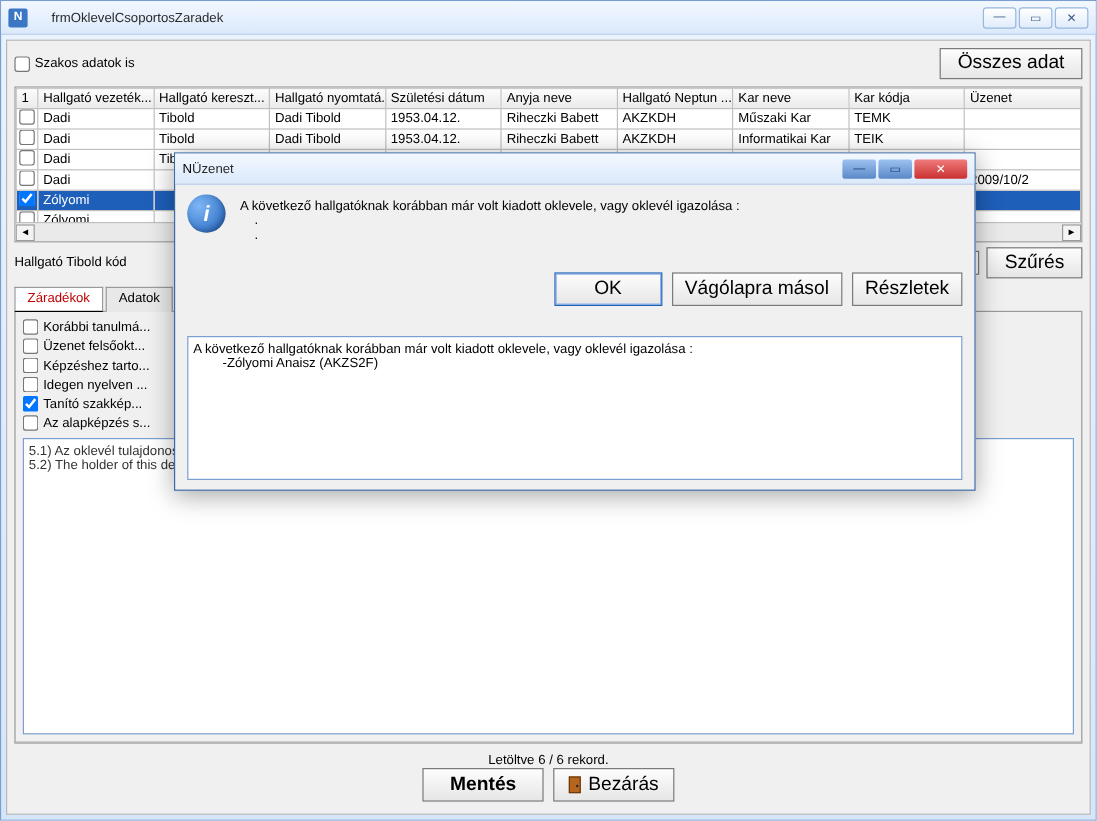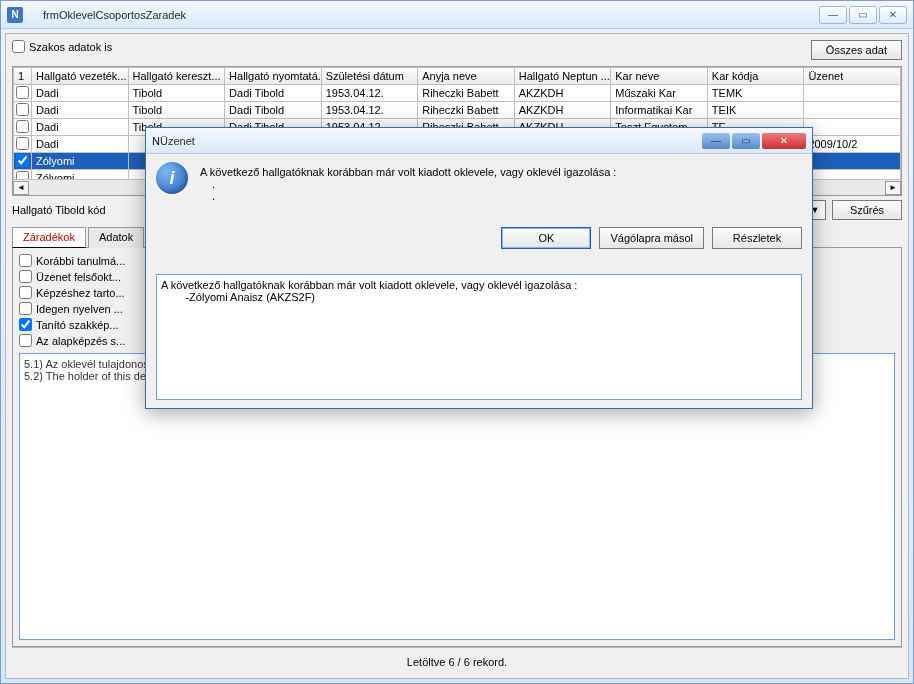--- a/index.html
+++ b/index.html
@@ -52,30 +52,30 @@
   margin: 4px;
   background: #f0f0f0;
   border: 1px solid #b8b8b8;
   padding: 6px;
   display: flex;
   flex-direction: column;
   position: relative;
 }
 .toprow {
   display: flex;
-  align-items: flex-start;
+  align-items: center;
   justify-content: space-between;
   margin-bottom: 6px;
 }
 .checkbox-label { display: flex; align-items: center; gap: 4px; }
 .btn {
   border: 1px solid #7a7a7a;
   background: linear-gradient(#fdfdfd,#e6e6e6);
   padding: 3px 14px;
-  font-size: 11px;
+  font-size: 16px;
   cursor: pointer;
   min-width: 70px;
   text-align: center;
 }
 .table-wrap {
   border: 1px solid #9a9a9a;
   background: #fff;
   height: 130px;
   overflow: hidden;
   position: relative;
@@ -384,20 +384,27 @@
         </div>
 
       <div class="bigtext">
         <div>5.1) Az oklevél tulajdonosa tanulmányai során a &lt;b&gt;Ember a természetben&lt;/b&gt; műveltségi terület oktatásához szükséges tudást saját ította el.</div>
         <div>5.2) The holder of this degree certificate acquired the knowledge required to teach in the field of &lt;b&gt;Man in nature&lt;/b&gt;.</div>
       </div>
     </div>
 
     <div class="statusbar">
       <span>Letöltve 6 / 6 rekord.</span>
+      <div class="right">
+        <button class="btn primary">Mentés</button>
+        <button class="btn withicon">
+          <span class="door-icon"></span>
+          <span>Bezárás</span>
+        </button>
+      </div>
     </div>
 
   </div>
 </div>
 
 <div class="modal">
   <div class="mtitle">
     <div class="icon">N</div>
     <div class="title">Üzenet</div>
     <div class="mbtns">

